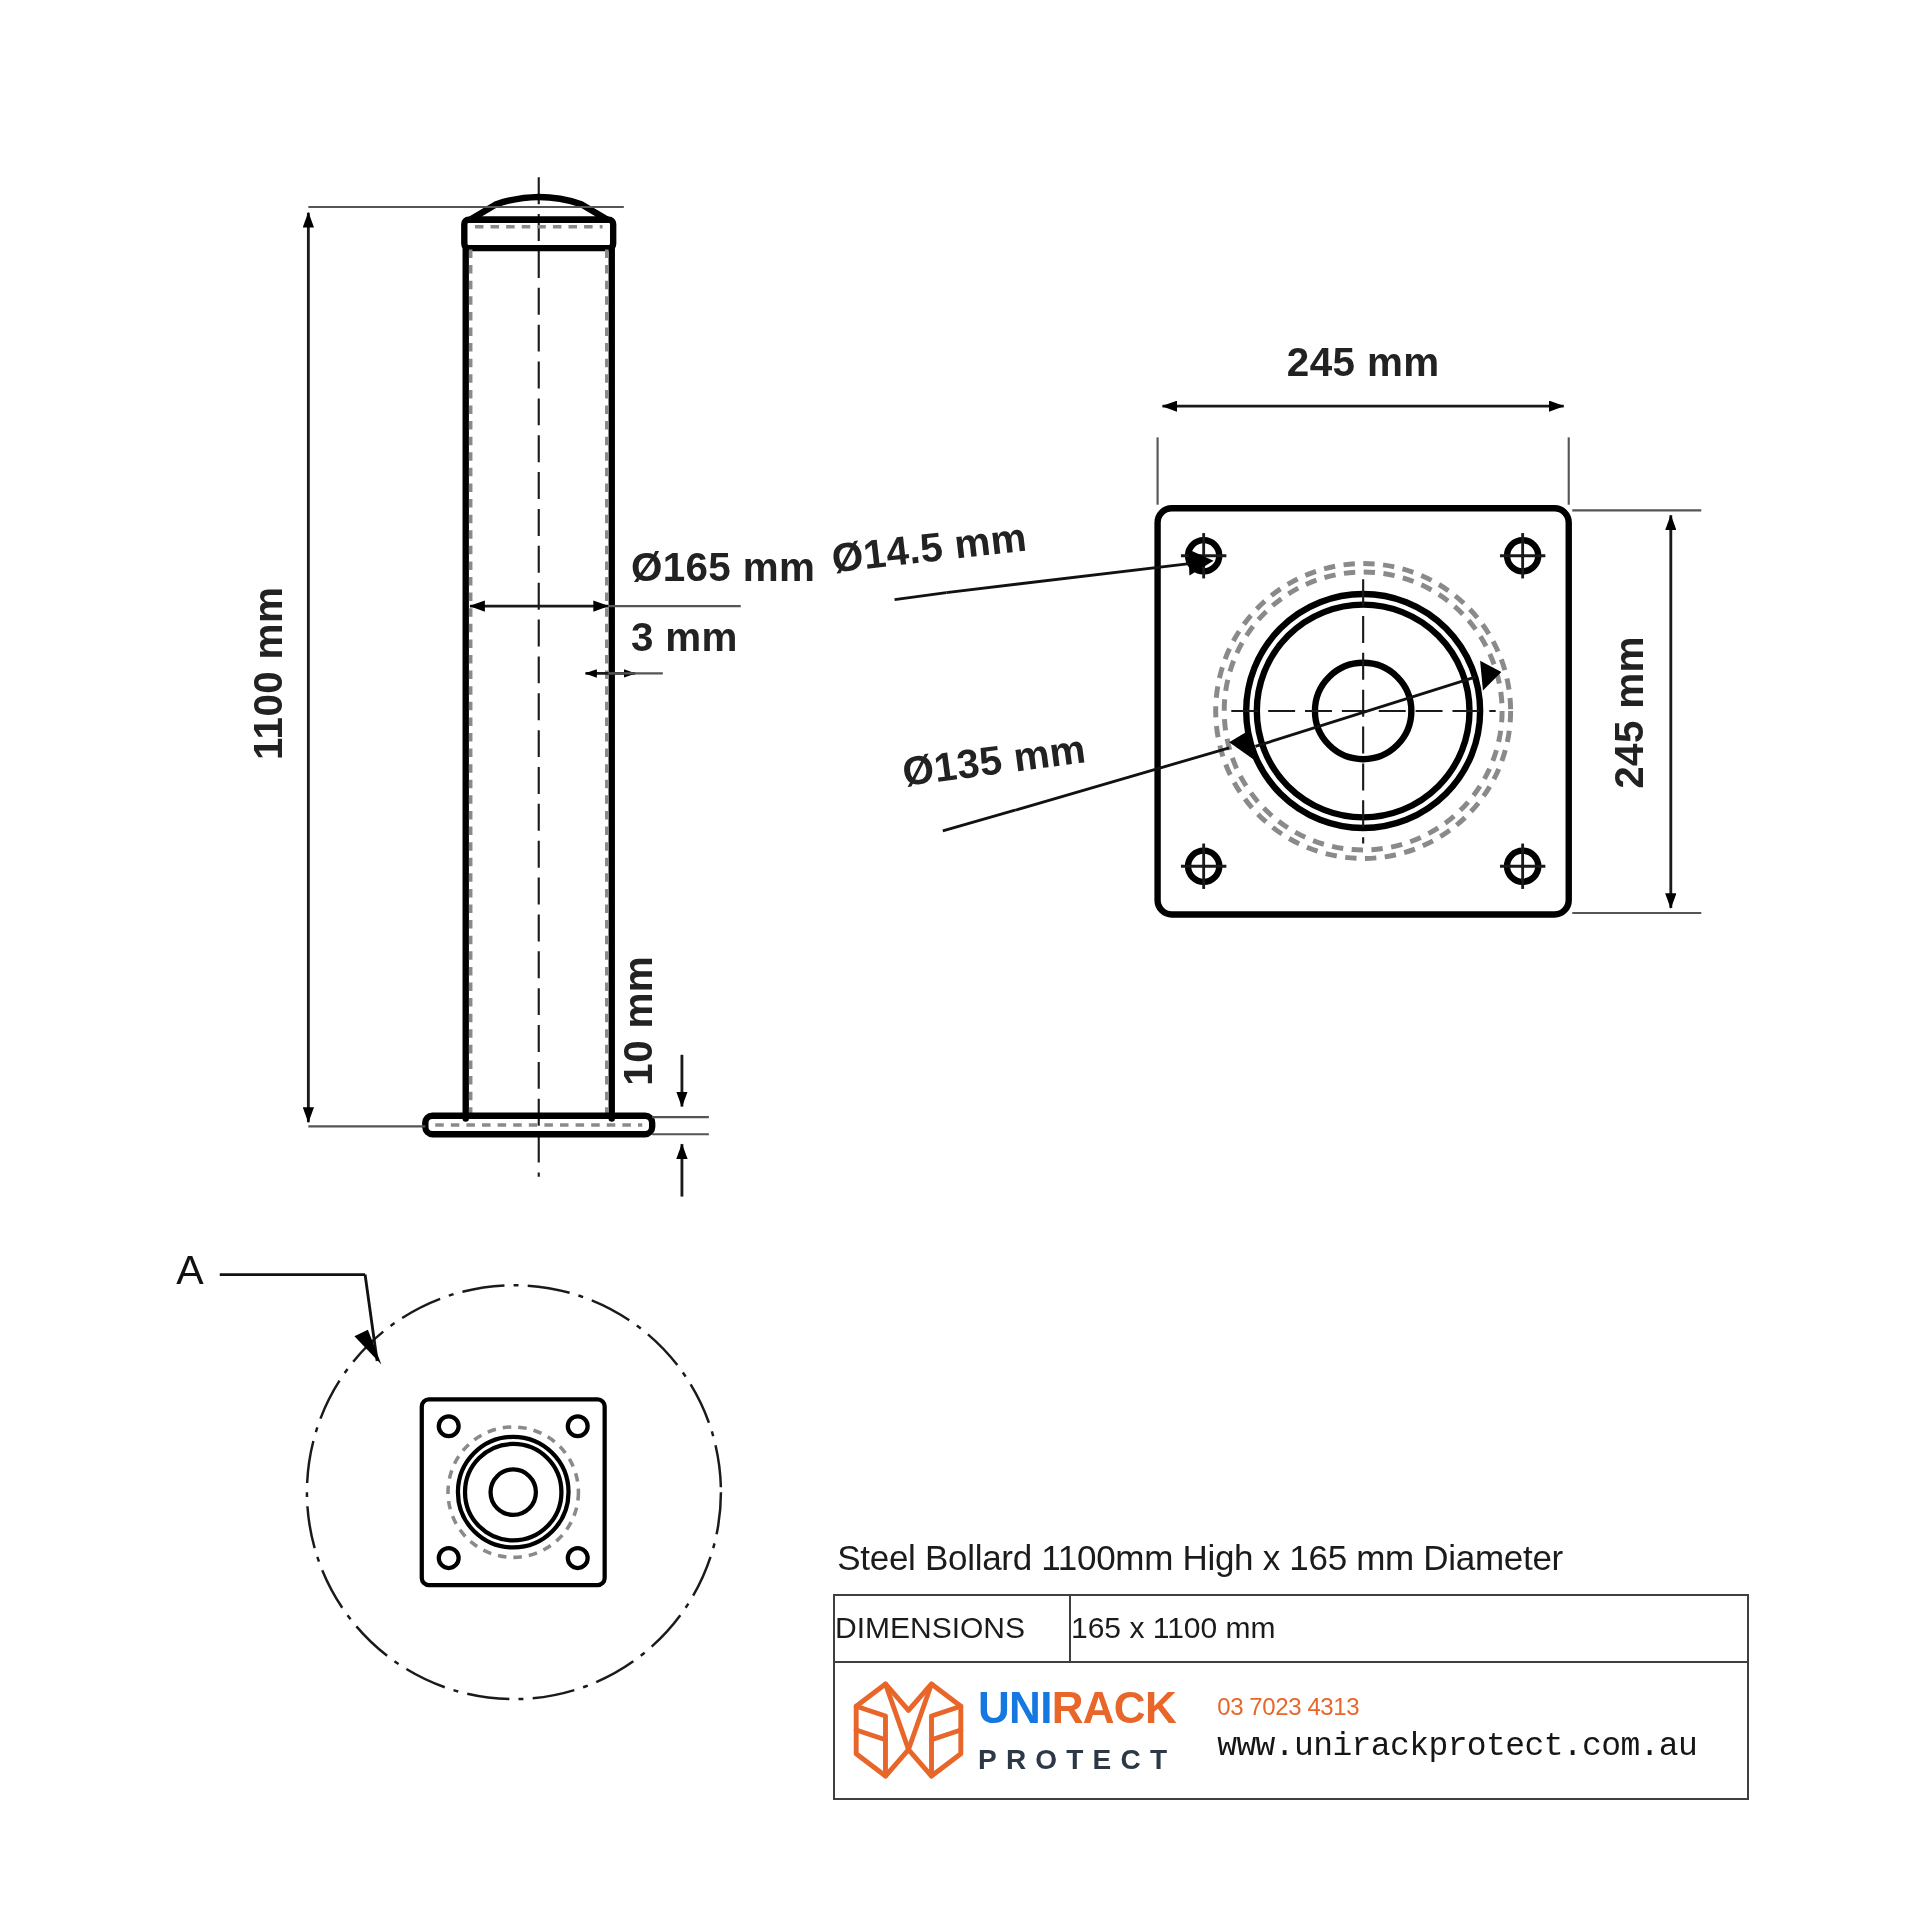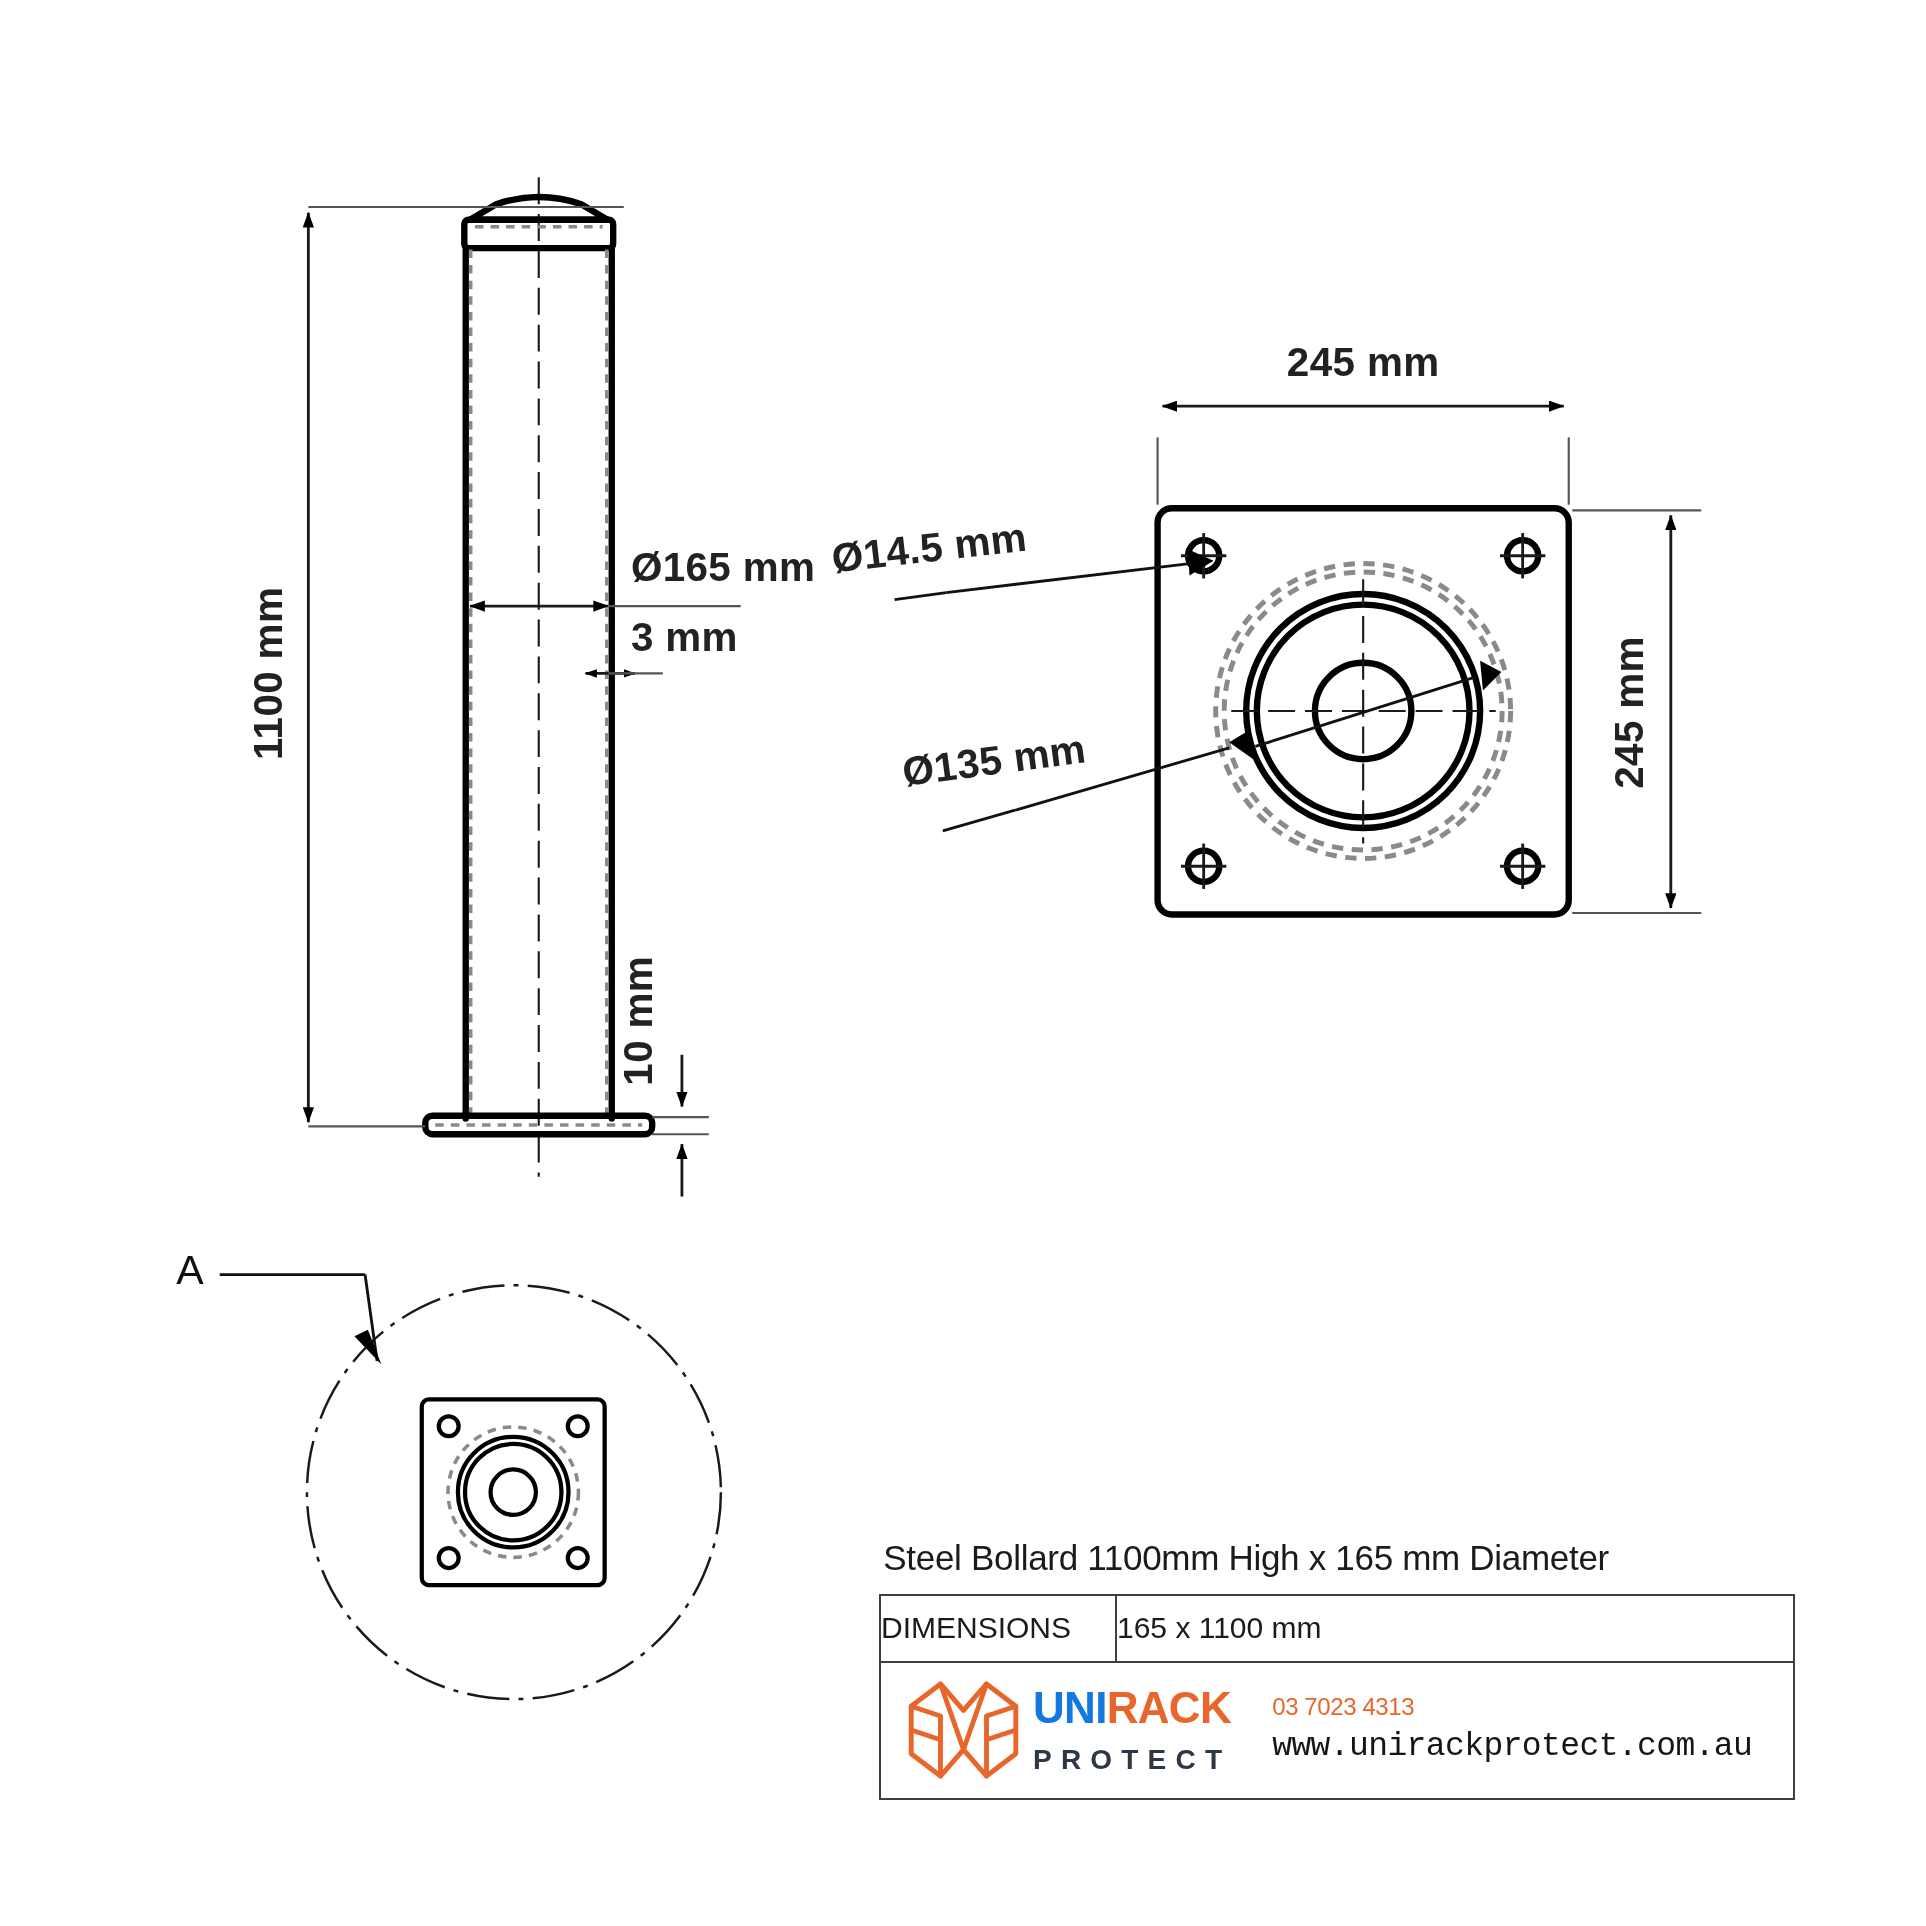--- a/index.html
+++ b/index.html
@@ -52,21 +52,21 @@
   .detailtext {
     font-family: "Liberation Sans", sans-serif;
     font-weight: normal;
     fill: #111111;
     font-size: 58px;
   }
 
   
   #infoblock {
     position: absolute;
-    left: 879px;
+    left: 833px;
     top: 1538px;
     width: 922px;
   }
   #drawing-title {
     font-family: "Liberation Sans", sans-serif;
     font-size: 35px;
     color: #1b1b1b;
     letter-spacing: -0.3px;
     white-space: nowrap;
     margin: 0 0 15.6px 4.3px;
@@ -86,21 +86,21 @@
     color: #1b1b1b;
     padding: 0;
   }
   td.k { width: 234px; padding-left: 37px; }
   td.v { padding-left: 43px; }
   td.brandcell { height: 135px; padding: 0; }
   .brandwrap {
     display: flex;
     align-items: center;
     height: 135px;
-    padding-left: 23px;
+    padding-left: 14px;
     box-sizing: border-box;
   }
   .logo-mark { width: 119px; height: 106px; flex: 0 0 auto; }
   .logo-words { margin-left: 10px; flex: 0 0 auto; line-height: 1; }
   .logo-top {
     font-family: "Liberation Sans", sans-serif;
     font-weight: bold;
     font-size: 44px;
     letter-spacing: -0.7px;
   }

